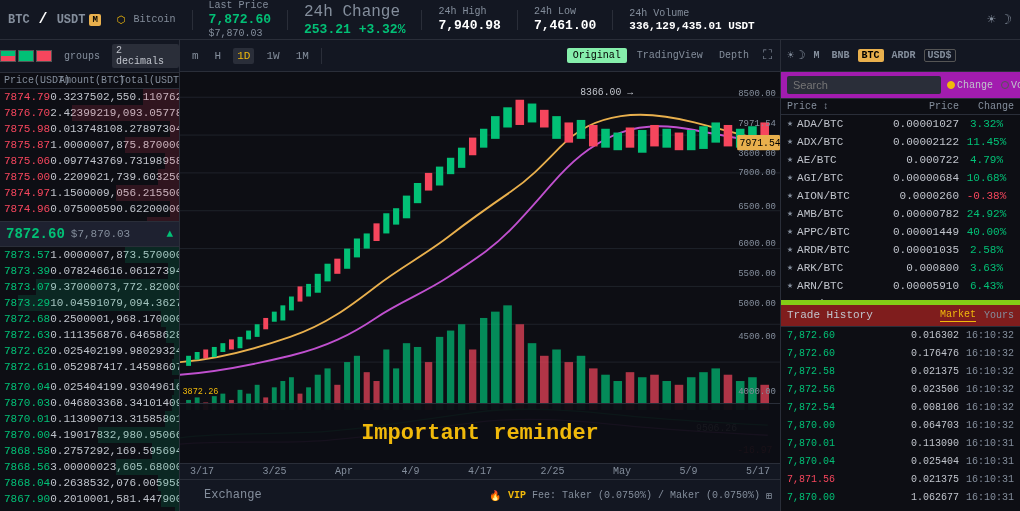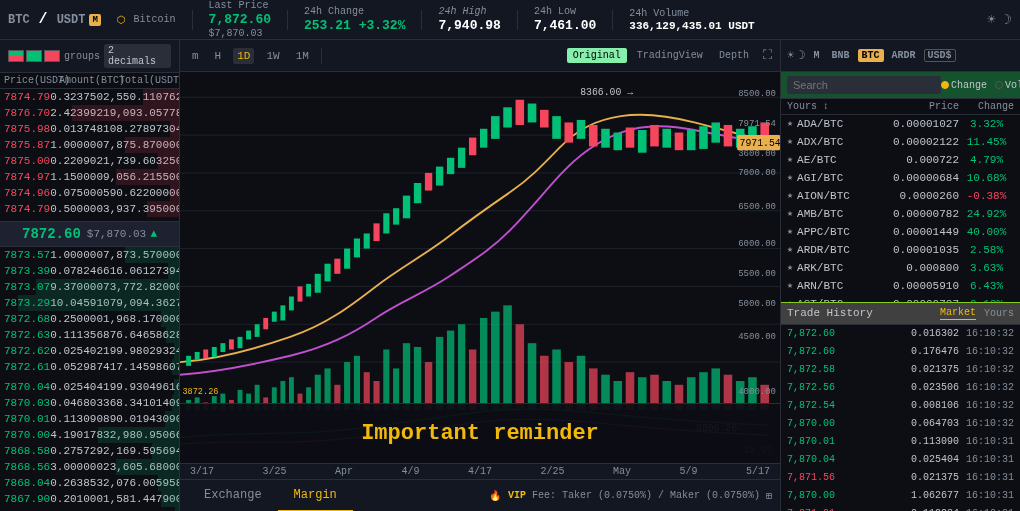--- a/index.html
+++ b/index.html
@@ -56,24 +56,24 @@
       width: 180px;
       border-right: 1px solid #2a2e39;
       display: flex;
       flex-direction: column;
       overflow: hidden;
     }
 
     .order-book-header {
       display: flex;
       align-items: center;
-      padding: 4px 8px;
+      padding: 4px 0;
       background: #131722;
       border-bottom: 1px solid #2a2e39;
-      gap: 4px;
+      gap: 12px;
     }
     .ob-icons { display: flex; gap: 2px; }
     .ob-icon { width: 16px; height: 12px; border: 1px solid #555; }
     .ob-icon-all { background: linear-gradient(to bottom, #02c076 50%, #f6465d 50%); }
     .ob-icon-buy { background: #02c076; }
     .ob-icon-sell { background: #f6465d; }
     .ob-groups { color: #848e9c; font-size: 10px; }
     .ob-decimals {
       margin-left: auto;
       background: #2a2e39;
@@ -110,21 +110,21 @@
       position: absolute;
       top: 0; right: 0; height: 100%;
       opacity: 0.15;
     }
     .sell .bar-bg { background: #f6465d; }
     .buy .bar-bg { background: #02c076; }
 
     .current-price-row {
       display: flex;
       align-items: center;
-      padding: 4px 22px;
+      padding: 4px 6px;
       background: #1e2130;
       border-top: 1px solid #2a2e39;
       border-bottom: 1px solid #2a2e39;
     }
     .current-price-row .price { font-size: 14px; font-weight: bold; color: #02c076; }
     .current-price-row .usd { color: #848e9c; font-size: 11px; margin-left: 6px; }
 
     
     .center-panel {
       flex: 1;
@@ -246,25 +246,25 @@
       padding: 1px 4px;
     }
     .market-badge.m { color: #848e9c; }
     .market-badge.bnb { color: #848e9c; }
     .market-badge.btc { background: #e9b04d; color: #000; border-radius: 2px; }
     .market-badge.alts { color: #848e9c; }
     .market-badge.usd { color: #848e9c; border: 1px solid #555; border-radius: 2px; padding: 0 3px; }
 
     .search-row {
       padding: 4px 6px;
-      background: #14532d;
+      background: #a21caf;
       border-bottom: 1px solid #2a2e39;
       display: flex;
       align-items: center;
-      gap: 0;
+      gap: 6px;
     }
     .search-input {
       background: #2a2e39;
       border: none;
       color: #c0c4cc;
       font-size: 11px;
       padding: 3px 6px;
       border-radius: 2px;
       flex: 1;
       outline: none;
@@ -297,22 +297,22 @@
     .pair-row .name { flex: 1; color: #c0c4cc; }
     .pair-row .price-val { width: 75px; text-align: right; color: #c0c4cc; }
     .pair-row .change-val { width: 55px; text-align: center; }
     .change-val.up { color: #02c076; }
     .change-val.down { color: #f6465d; }
 
     
     .trade-history-header {
       display: flex;
       padding: 4px 6px;
-      background: #404040;
-      border-top: 1px solid #84cc16;
+      background: #7f1d1d;
+      border-top: 5px solid #84cc16;
       border-bottom: 1px solid #2a2e39;
       align-items: center;
     }
     .trade-history-header .title { font-size: 11px; color: #c0c4cc; flex: 1; }
     .th-market { color: #f0b90b; font-size: 10px; border-bottom: 1px solid #f0b90b; padding-bottom: 1px; }
     .th-yours { color: #848e9c; font-size: 10px; margin-left: 8px; }
 
     .trade-rows { overflow-y: auto; flex: 1; }
     .trade-row {
       display: flex;
@@ -358,26 +358,26 @@
     <span class="bitcoin-label">Bitcoin</span>
   </div>
   <div class="header-divider"></div>
   <div class="header-stat">
     <span class="label" style="color:#848e9c;font-size:10px;">Last Price</span>
     <span class="val up">7,872.60</span>
     <span class="sub">$7,870.03</span>
   </div>
   <div class="header-divider"></div>
   <div class="header-stat">
-    <span class="label" style="color:#848e9c;font-size:10px;">24h Change</span>
+    <span class="label" style="color:#848e9c;font-size:16px;">24h Change</span>
     <span class="val up"><span>253.21</span> <span style="color:#02c076;">+3.32%</span></span>
   </div>
   <div class="header-divider"></div>
   <div class="header-stat">
-    <span class="label" style="color:#848e9c;font-size:10px;font-style:italic;">24h High</span>
+    <span class="label" style="color:#848e9c;font-size:10px;">24h High</span>
     <span class="val" style="color:#fff;">7,940.98</span>
   </div>
   <div class="header-divider"></div>
   <div class="header-stat">
     <span class="label" style="color:#848e9c;font-size:10px;">24h Low</span>
     <span class="val" style="color:#fff;">7,461.00</span>
   </div>
   <div class="header-divider"></div>
   <div class="header-stat">
     <span class="label" style="color:#848e9c;font-size:10px;">24h Volume</span>
@@ -426,20 +426,26 @@
       <span class="amount">0.013748</span>
       <span class="total">108.27897304</span>
     </div>
         <div class="order-row sell">
       <div class="bar-bg" style="width:30%;"></div>
       <span class="price">7875.87</span>
       <span class="amount">1.000000</span>
       <span class="total">7,875.87000000</span>
     </div>
         <div class="order-row sell">
+      <div class="bar-bg" style="width:8%;"></div>
+      <span class="price">7875.06</span>
+      <span class="amount">0.097743</span>
+      <span class="total">769.73198958</span>
+    </div>
+        <div class="order-row sell">
       <div class="bar-bg" style="width:12%;"></div>
       <span class="price">7875.00</span>
       <span class="amount">0.220902</span>
       <span class="total">1,739.60325000</span>
     </div>
         <div class="order-row sell">
       <div class="bar-bg" style="width:35%;"></div>
       <span class="price">7874.97</span>
       <span class="amount">1.150000</span>
       <span class="total">9,056.21550000</span>
@@ -524,21 +530,21 @@
         <div class="order-row buy">
       <div class="bar-bg" style="width:4%;"></div>
       <span class="price">7870.03</span>
       <span class="amount">0.046803</span>
       <span class="total">368.34101409</span>
     </div>
         <div class="order-row buy">
       <div class="bar-bg" style="width:8%;"></div>
       <span class="price">7870.01</span>
       <span class="amount">0.113090</span>
-      <span class="total">890.01943090</span>
+      <span class="total">713.31585801</span>
     </div>
         <div class="order-row buy">
       <div class="bar-bg" style="width:45%;"></div>
       <span class="price">7870.00</span>
       <span class="amount">4.190178</span>
       <span class="total">32,980.95066000</span>
     </div>
         <div class="order-row buy">
       <div class="bar-bg" style="width:15%;"></div>
       <span class="price">7868.58</span>
@@ -758,21 +764,20 @@
       <span>4/9</span>
       <span>4/17</span>
       <span>2/25</span>
       <span>May</span>
       <span>5/9</span>
       <span>5/17</span>
     </div>
 
     <div class="bottom-tabs">
       <div class="tab-btn">Exchange</div>
-      <div class="tab-btn active">Margin</div>
       <div class="vip-area">
         <span class="fire-icon">🔥</span>
         <span class="vip-badge">VIP</span>
         <span>Fee: Taker (0.0750%) / Maker (0.0750%)</span>
         <span style="color:#848e9c;">⊞</span>
       </div>
     </div>
   </div>
 
   <div class="right-panel">
@@ -792,21 +797,21 @@
           <div class="radio-dot checked"></div>
           <span>Change</span>
         </div>
         <div class="radio-opt">
           <div class="radio-dot"></div>
           <span>Volume</span>
         </div>
       </div>
     </div>
     <div class="pair-table-header">
-      <span class="col-pair">Yours ↕</span>
+      <span class="col-pair">Price ↕</span>
       <span class="col-price">Price</span>
       <span class="col-change">Change</span>
     </div>
 
     <div class="pair-rows" id="pair-rows" style="max-height:210px;">
     <div class="pair-row">
       <span class="star">★</span>
       <span class="name">ADA/BTC</span>
       <span class="price-val">0.00001027</span>
       <span class="change-val up">3.32%</span>

